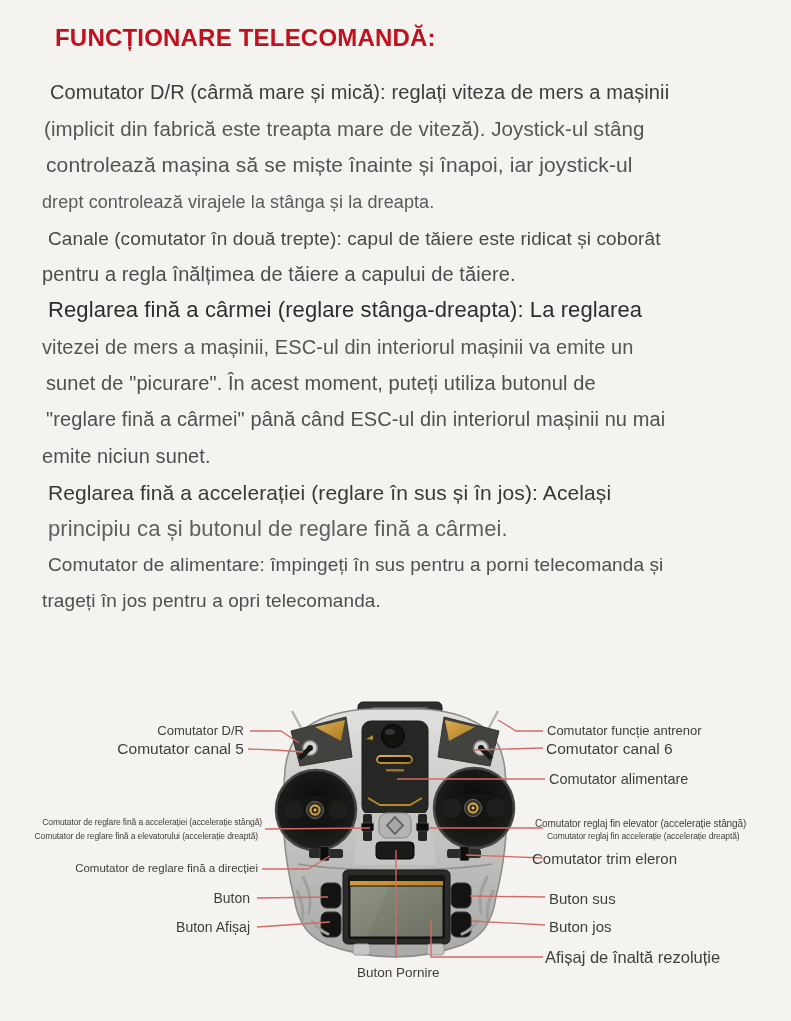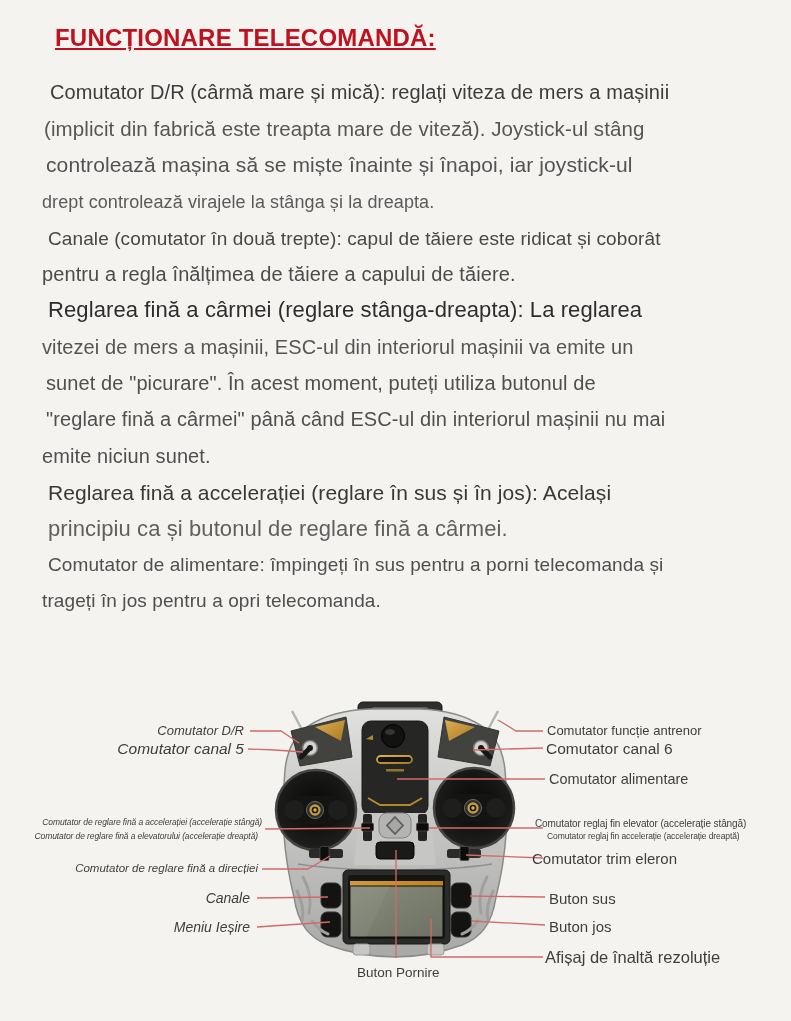--- a/index.html
+++ b/index.html
@@ -1,23 +1,23 @@
 <!DOCTYPE html>
 <html><head>
 <meta charset="utf-8">
 <style>
   html,body{margin:0;padding:0;}
   body{width:791px;height:1021px;background:#f4f3f0;position:relative;overflow:hidden;
        font-family:"Liberation Sans",sans-serif;}
   .page{position:absolute;inset:0;}
   .page-title{position:absolute;top:24px;left:55px;font-size:24px;font-weight:bold;
-              letter-spacing:.2px;white-space:nowrap;text-decoration:underline;}
+              letter-spacing:.2px;white-space:nowrap;}
   .bl{position:absolute;white-space:nowrap;letter-spacing:.1px;}
   .lbl{position:absolute;color:#3e3e3e;white-space:nowrap;line-height:1.1;}
-  .lbl.r{text-align:right;font-style:italic;}
+  .lbl.r{text-align:right;}
   svg{position:absolute;display:block;}
 </style>
 </head>
 <body>
 
 <div class="page">
 
   <h1 class="page-title" style="color:#c0121e;margin:0;">FUNCȚIONARE TELECOMANDĂ:</h1>
 
   <div>
@@ -188,22 +188,22 @@
       <line x1="472" y1="231" x2="545" y2="235"></line>
       <polyline points="431,229 431,267 543,267"></polyline>
     </g>
   </svg>
 
   <div class="lbl r" style="right:547px;top:724px;font-size:13px">Comutator D/R</div>
   <div class="lbl r" style="right:547px;top:740px;font-size:15.5px">Comutator canal 5</div>
   <div class="lbl r" style="right:529px;top:818px;font-size:8.5px;letter-spacing:-0.1px">Comutator de reglare fină a accelerației (accelerație stângă)</div>
   <div class="lbl r" style="right:533px;top:832px;font-size:8.5px;letter-spacing:-0.1px">Comutator de reglare fină a elevatorului (accelerație dreaptă)</div>
   <div class="lbl r" style="right:533px;top:862px;font-size:11.5px">Comutator de reglare fină a direcției</div>
-  <div class="lbl r" style="right:541px;top:891px;font-size:14px">Canale</div>
-  <div class="lbl r" style="right:541px;top:920px;font-size:14px">Meniu Ieșire</div>
+  <div class="lbl r" style="right:541px;top:891px;font-size:14px">Buton</div>
+  <div class="lbl r" style="right:541px;top:920px;font-size:14px">Buton Afișaj</div>
   <div class="lbl" style="left:357px;top:966px;font-size:13.5px">Buton Pornire</div>
 
   <div class="lbl" style="left:547px;top:724px;font-size:13px">Comutator funcție antrenor</div>
   <div class="lbl" style="left:546px;top:740px;font-size:15.5px">Comutator canal 6</div>
   <div class="lbl" style="left:549px;top:772px;font-size:14.5px">Comutator alimentare</div>
   <div class="lbl" style="left:535px;top:818px;font-size:10px;letter-spacing:-0.1px">Comutator reglaj fin elevator (accelerație stângă)</div>
   <div class="lbl" style="left:547px;top:832px;font-size:8.5px;letter-spacing:-0.1px">Comutator reglaj fin accelerație (accelerație dreaptă)</div>
   <div class="lbl" style="left:532px;top:851px;font-size:15px">Comutator trim eleron</div>
   <div class="lbl" style="left:549px;top:891px;font-size:15px">Buton sus</div>
   <div class="lbl" style="left:549px;top:919px;font-size:15px">Buton jos</div>

